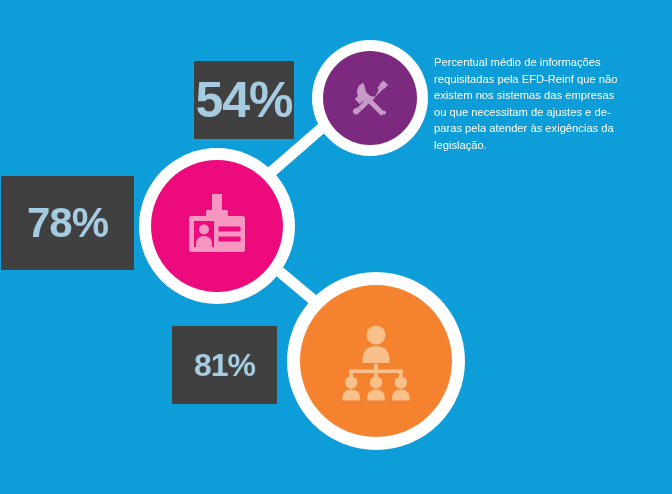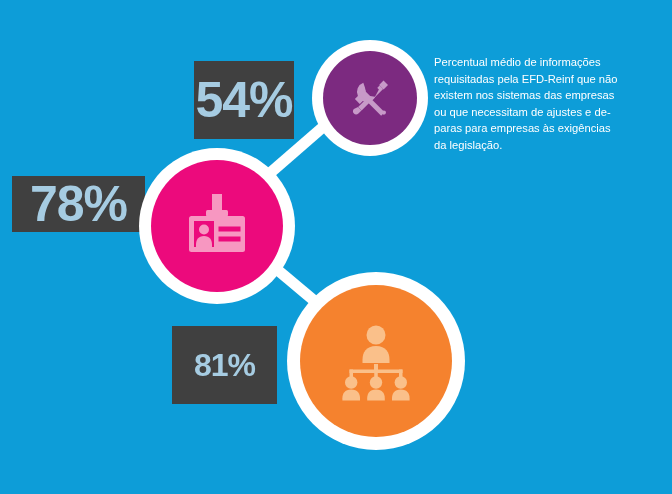--- a/index.html
+++ b/index.html
@@ -59,25 +59,25 @@
     z-index: 2;
   }
   .pct-54 {
     left: 194px;
     top: 61px;
     width: 100px;
     height: 78px;
     font-size: 50px;
   }
   .pct-78 {
-    left: 12px;
+    left: 1px;
     top: 176px;
     width: 133px;
-    height: 56px;
-    font-size: 50px;
+    height: 94px;
+    font-size: 42px;
   }
   .pct-81 {
     left: 172px;
     top: 326px;
     width: 105px;
     height: 78px;
     font-size: 32px;
   }
 
   
@@ -243,17 +243,17 @@
             <path d="M43.0 71.5 c-6.5 0 -8.8 4.2 -8.8 8.8 l0 2.2 17.6 0 0 -2.2 c0 -4.6 -2.3 -8.8 -8.8 -8.8 Z"></path>
 
             <circle cx="67.8" cy="64.5" r="6.2"></circle>
             <path d="M67.8 71.5 c-6.5 0 -8.8 4.2 -8.8 8.8 l0 2.2 17.6 0 0 -2.2 c0 -4.6 -2.3 -8.8 -8.8 -8.8 Z"></path>
           </g>
         </svg>
       </span>
     </div>
   </div>
 
-  <div class="desc desc-1">Percentual médio de informações requisitadas pela EFD-Reinf que não existem nos sistemas das empresas ou que necessitam de ajustes e de-paras para empresas às exigências da legislação.</div>
+  <div class="desc desc-1">Percentual médio de informações requisitadas pela EFD-Reinf que não existem nos sistemas das empresas ou que necessitam de ajustes e de-paras pela atender às exigências da legislação.</div>
 
 
 
 </div>
 
 </body></html>

